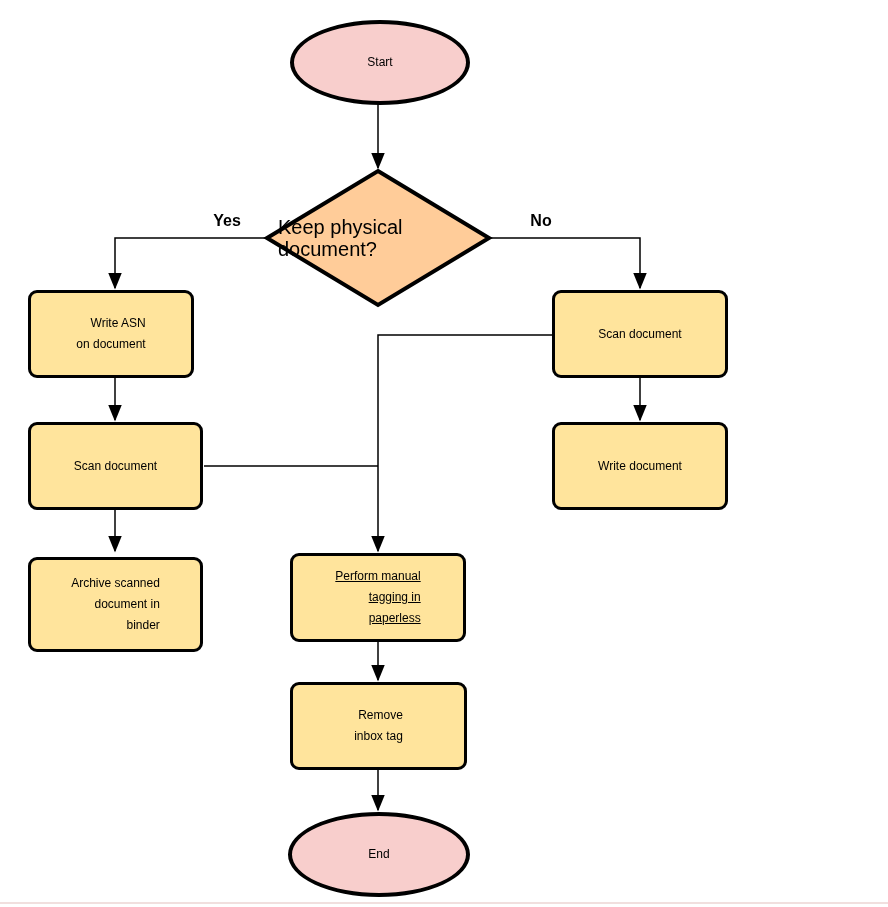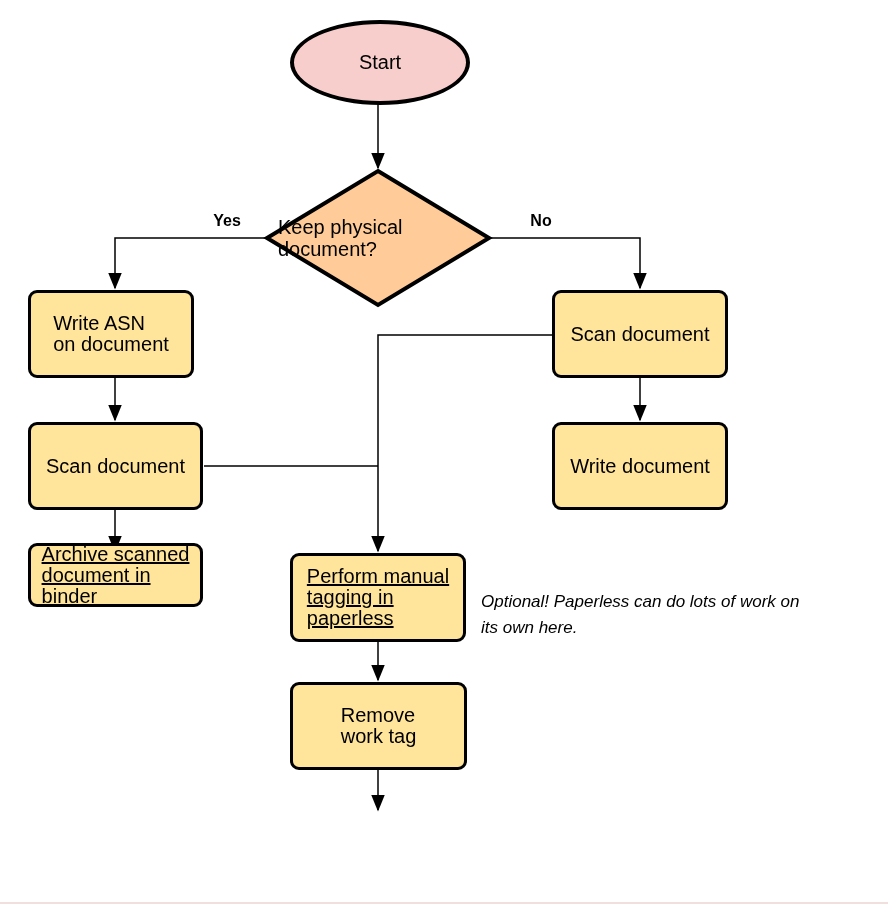--- a/index.html
+++ b/index.html
@@ -11,22 +11,22 @@
     position: relative;
     overflow: hidden;
   }
   #canvas { position: absolute; left: 0; top: 0; width: 888px; height: 907px; }
   svg.wires { position: absolute; left: 0; top: 0; z-index: 0; }
   .node {
     position: absolute;
     display: flex;
     align-items: center;
     justify-content: center;
-    text-align: left;
-    font-size: 20px;
+    text-align: right;
+    font-size: 12px;
     line-height: 21px;
     z-index: 1;
     box-sizing: border-box;
   }
   .process {
     background: #ffe49c;
     border: 3px solid #000000;
     border-radius: 9px;
   }
   .terminal {
@@ -102,43 +102,44 @@
   <div class="edge-label" style="left:202px; top:212px; width:50px;">Yes</div>
   <div class="edge-label" style="left:516px; top:212px; width:50px;">No</div>
 
   <div class="node process" style="left:28px; top:290px; width:166px; height:88px;">
     <span class="node-label">Write ASN
 on document</span>
   </div>
   <div class="node process" style="left:28px; top:422px; width:175px; height:88px;">
     <span class="node-label">Scan document</span>
   </div>
-  <div class="node process" style="left:28px; top:543px; width:175px; height:64px;text-decoration:underline;">
+  <div class="node process" style="left:28px; top:557px; width:175px; height:95px;">
     <span class="node-label">Archive scanned
 document in
 binder</span>
   </div>
 
   <div class="node process" style="left:552px; top:290px; width:176px; height:88px;">
     <span class="node-label">Scan document</span>
   </div>
   <div class="node process" style="left:552px; top:422px; width:176px; height:88px;">
     <span class="node-label">Write document</span>
   </div>
 
   <div class="node process" style="left:290px; top:553px; width:176px; height:89px;text-decoration:underline;">
     <span class="node-label">Perform manual
 tagging in
 paperless</span>
   </div>
 
-  <div class="note" style="left:481px; top:589px; width:404px;">Optional! Paperless can do lots of work on
-its own here.</div>
 
   <div class="node process" style="left:290px; top:682px; width:177px; height:88px;">
     <span class="node-label">Remove
-work tag</span>
+inbox tag</span>
   </div>
 
+  <div class="node terminal" style="left:288px; top:812px; width:182px; height:85px;">
+    <span class="node-label">End</span>
+  </div>
 
   <div class="page-bottom-border"></div>
 
 </div>
 
 </body></html>

